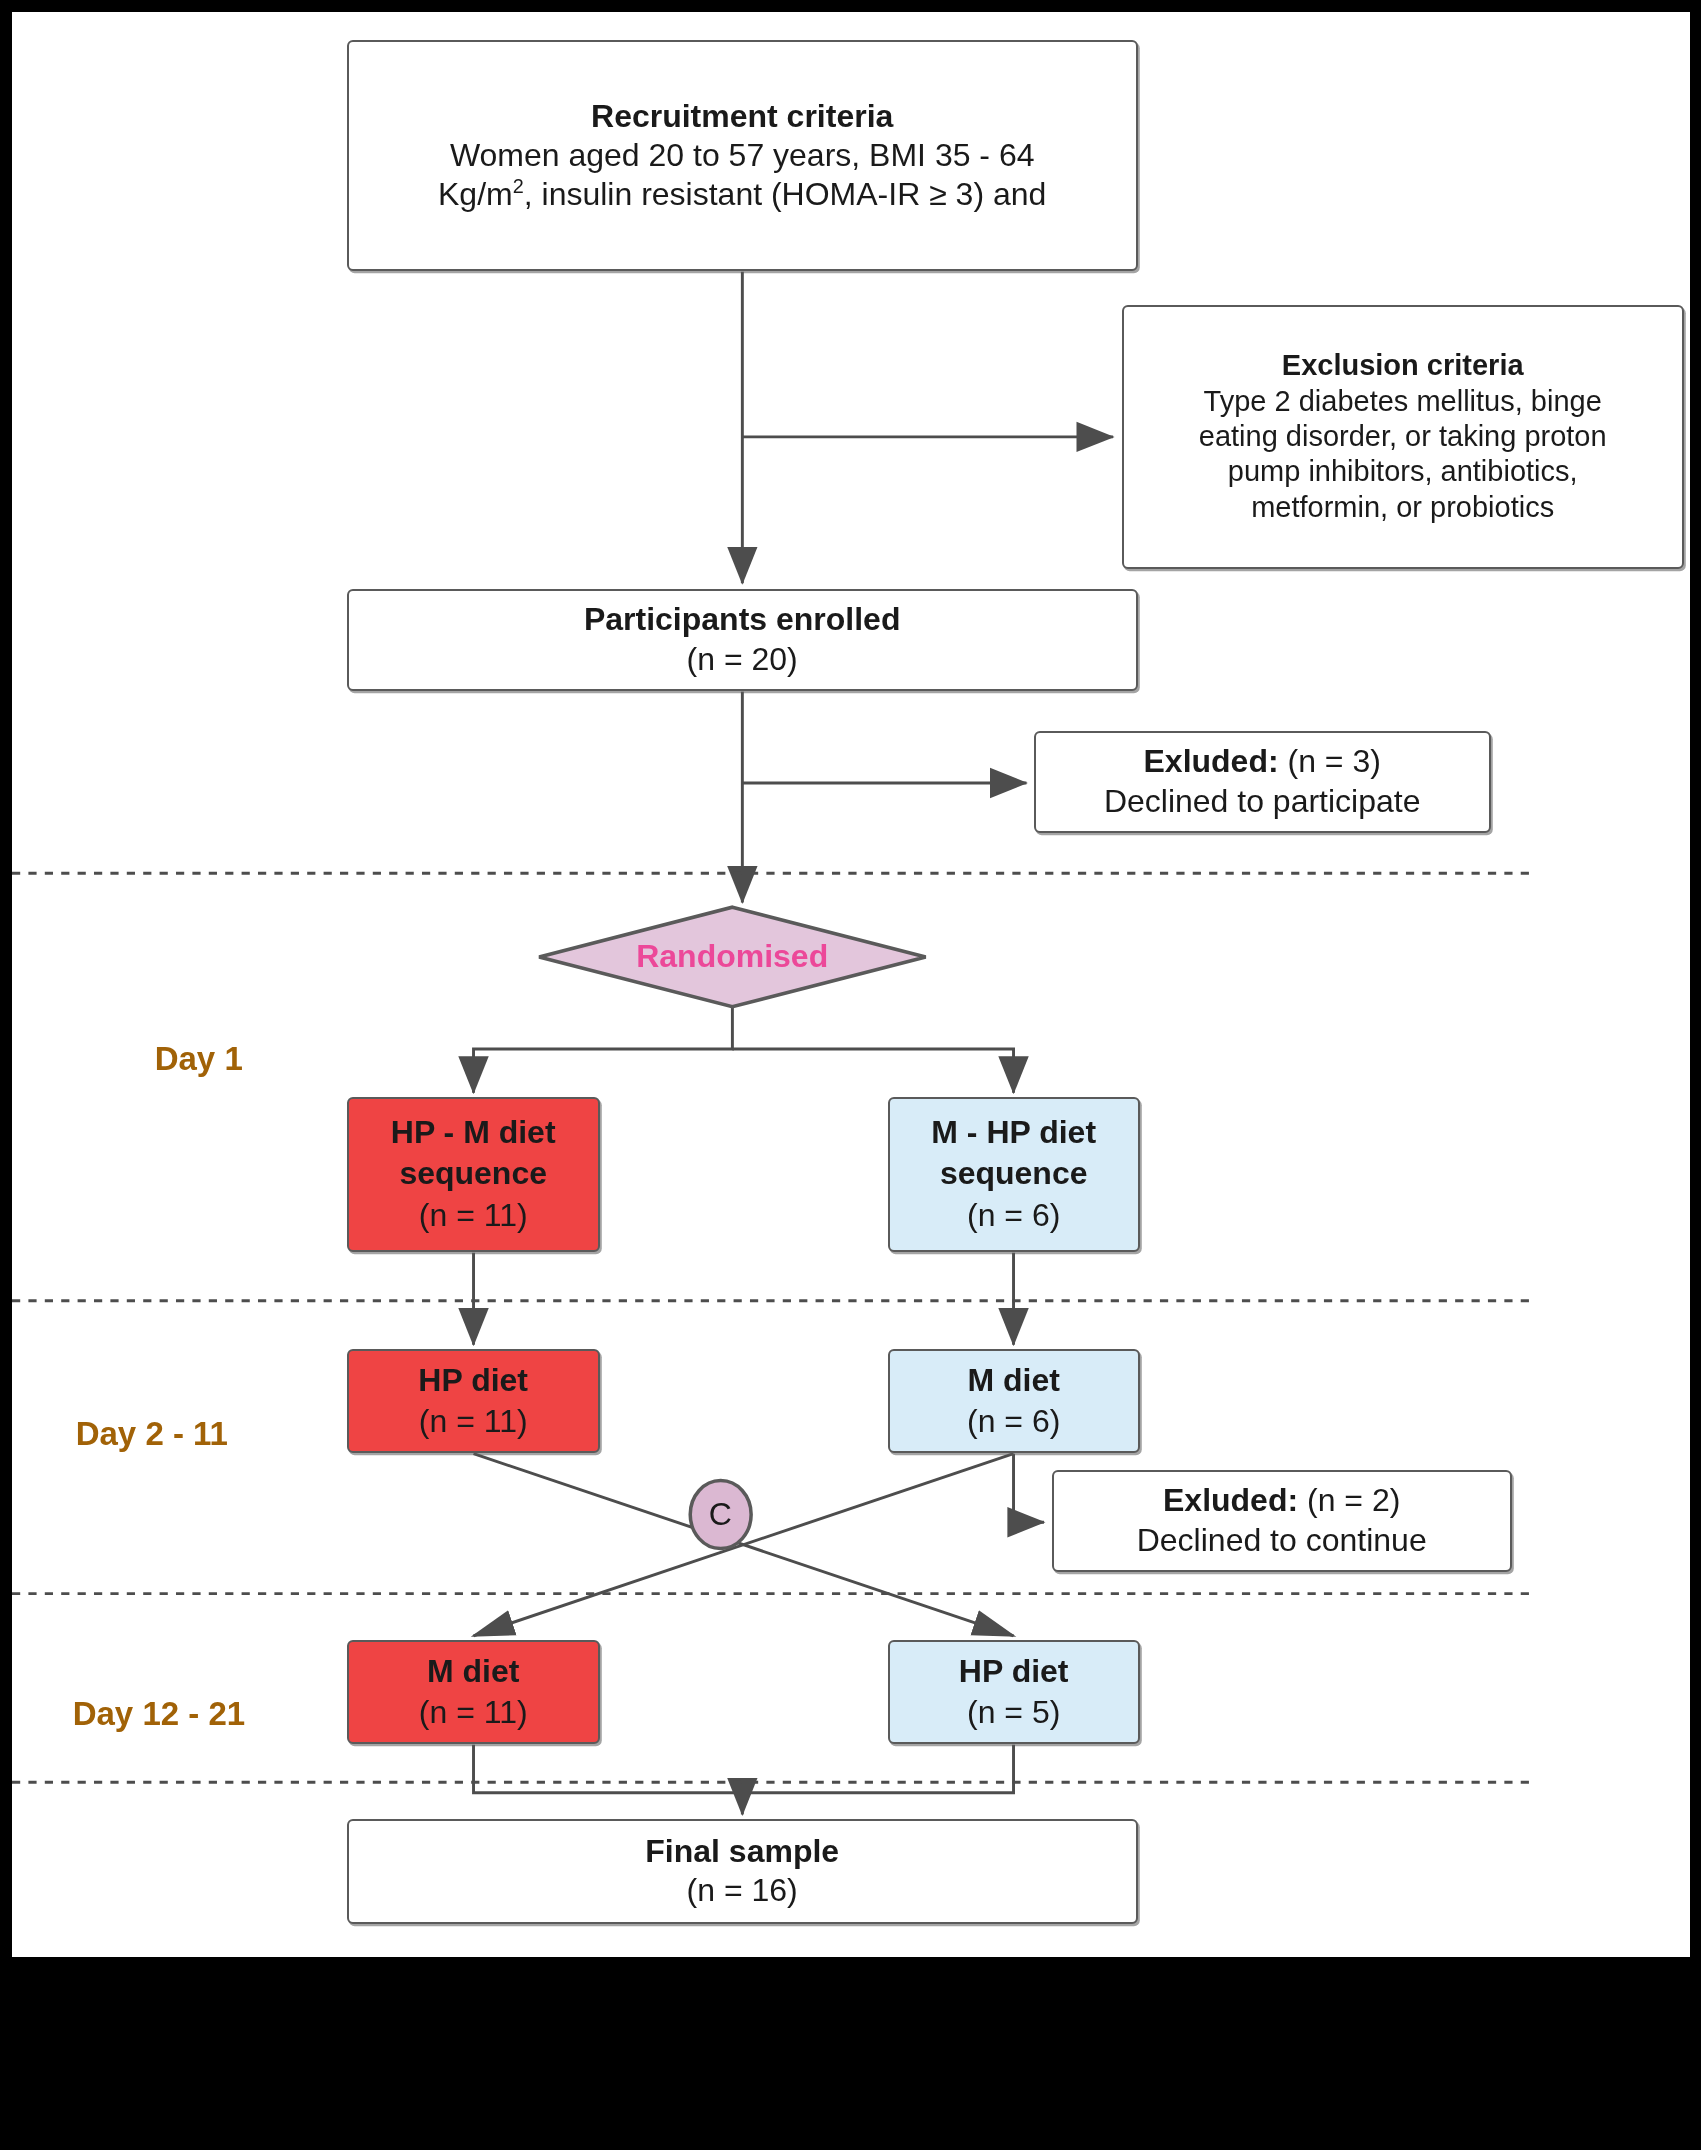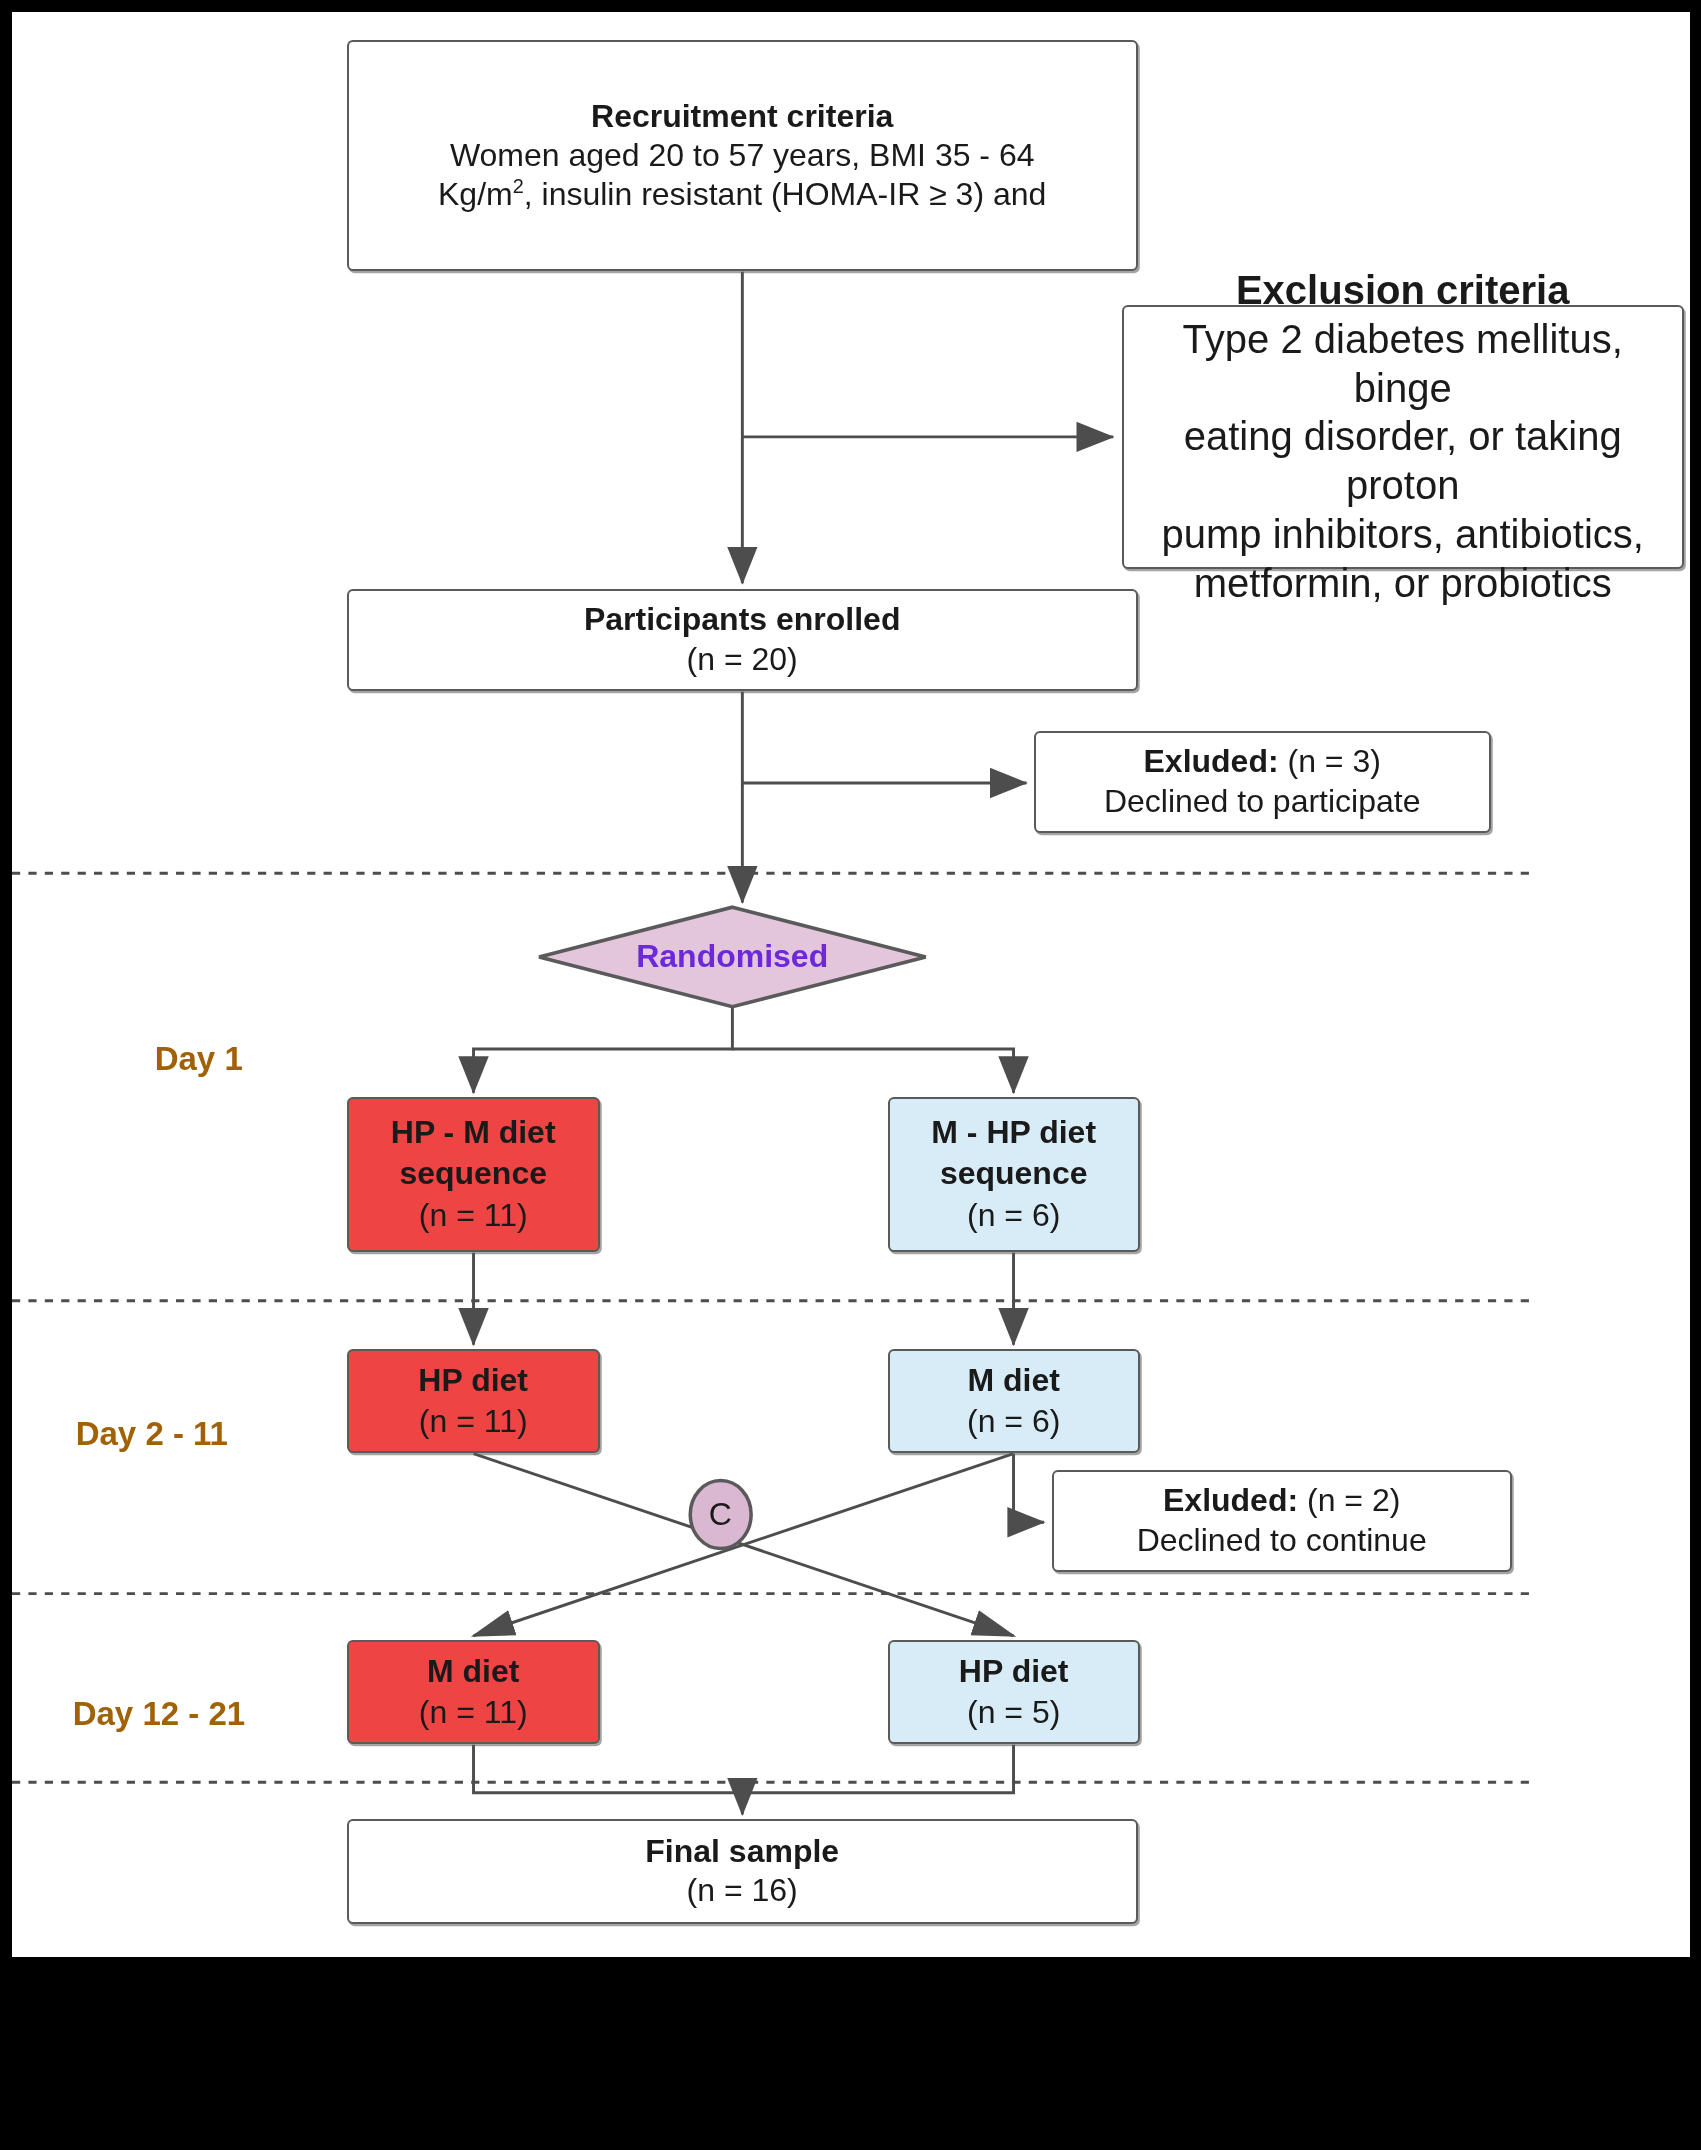--- a/index.html
+++ b/index.html
@@ -51,21 +51,21 @@
   .green { background: #ef4444; }
   .blue  { background: #d8ecf8; }
 
   
   #node-recruitment {
     left: 335px; top: 28px; width: 791px; height: 231px;
     font-size: 32px; line-height: 1.22; padding: 4.7px 16.4px;
   }
   #node-exclusion {
     left: 1110px; top: 293px; width: 562px; height: 264px;
-    font-size: 40px; line-height: 1.22; padding: 4.7px 15px;
+    font-size: 29px; line-height: 1.22; padding: 4.7px 15px;
   }
   #node-enrolled {
     left: 335px; top: 577px; width: 791px; height: 102px;
     font-size: 32px; line-height: 1.24;
   }
   #node-excluded-1 {
     left: 1022px; top: 719px; width: 457px; height: 102px;
     font-size: 32px; line-height: 1.24;
   }
   #node-excluded-2 {
@@ -104,21 +104,21 @@
   
   #node-randomised {
     position: absolute;
     left: 527px; top: 895px;
     width: 387px; height: 100px;
   }
   #node-randomised .diamond-label {
     position: absolute;
     left: 0; top: 0; width: 387px; height: 100px;
     display: flex; align-items: center; justify-content: center;
-    font-size: 32px; font-weight: bold; color: #6d28d9;
+    font-size: 32px; font-weight: bold; color: #ec4899;
   }
 
   
   #node-crossover {
     position: absolute;
     left: 678px; top: 1472px;
     width: 61px; height: 61px;
   }
   #node-crossover .c-label {
     position: absolute;

